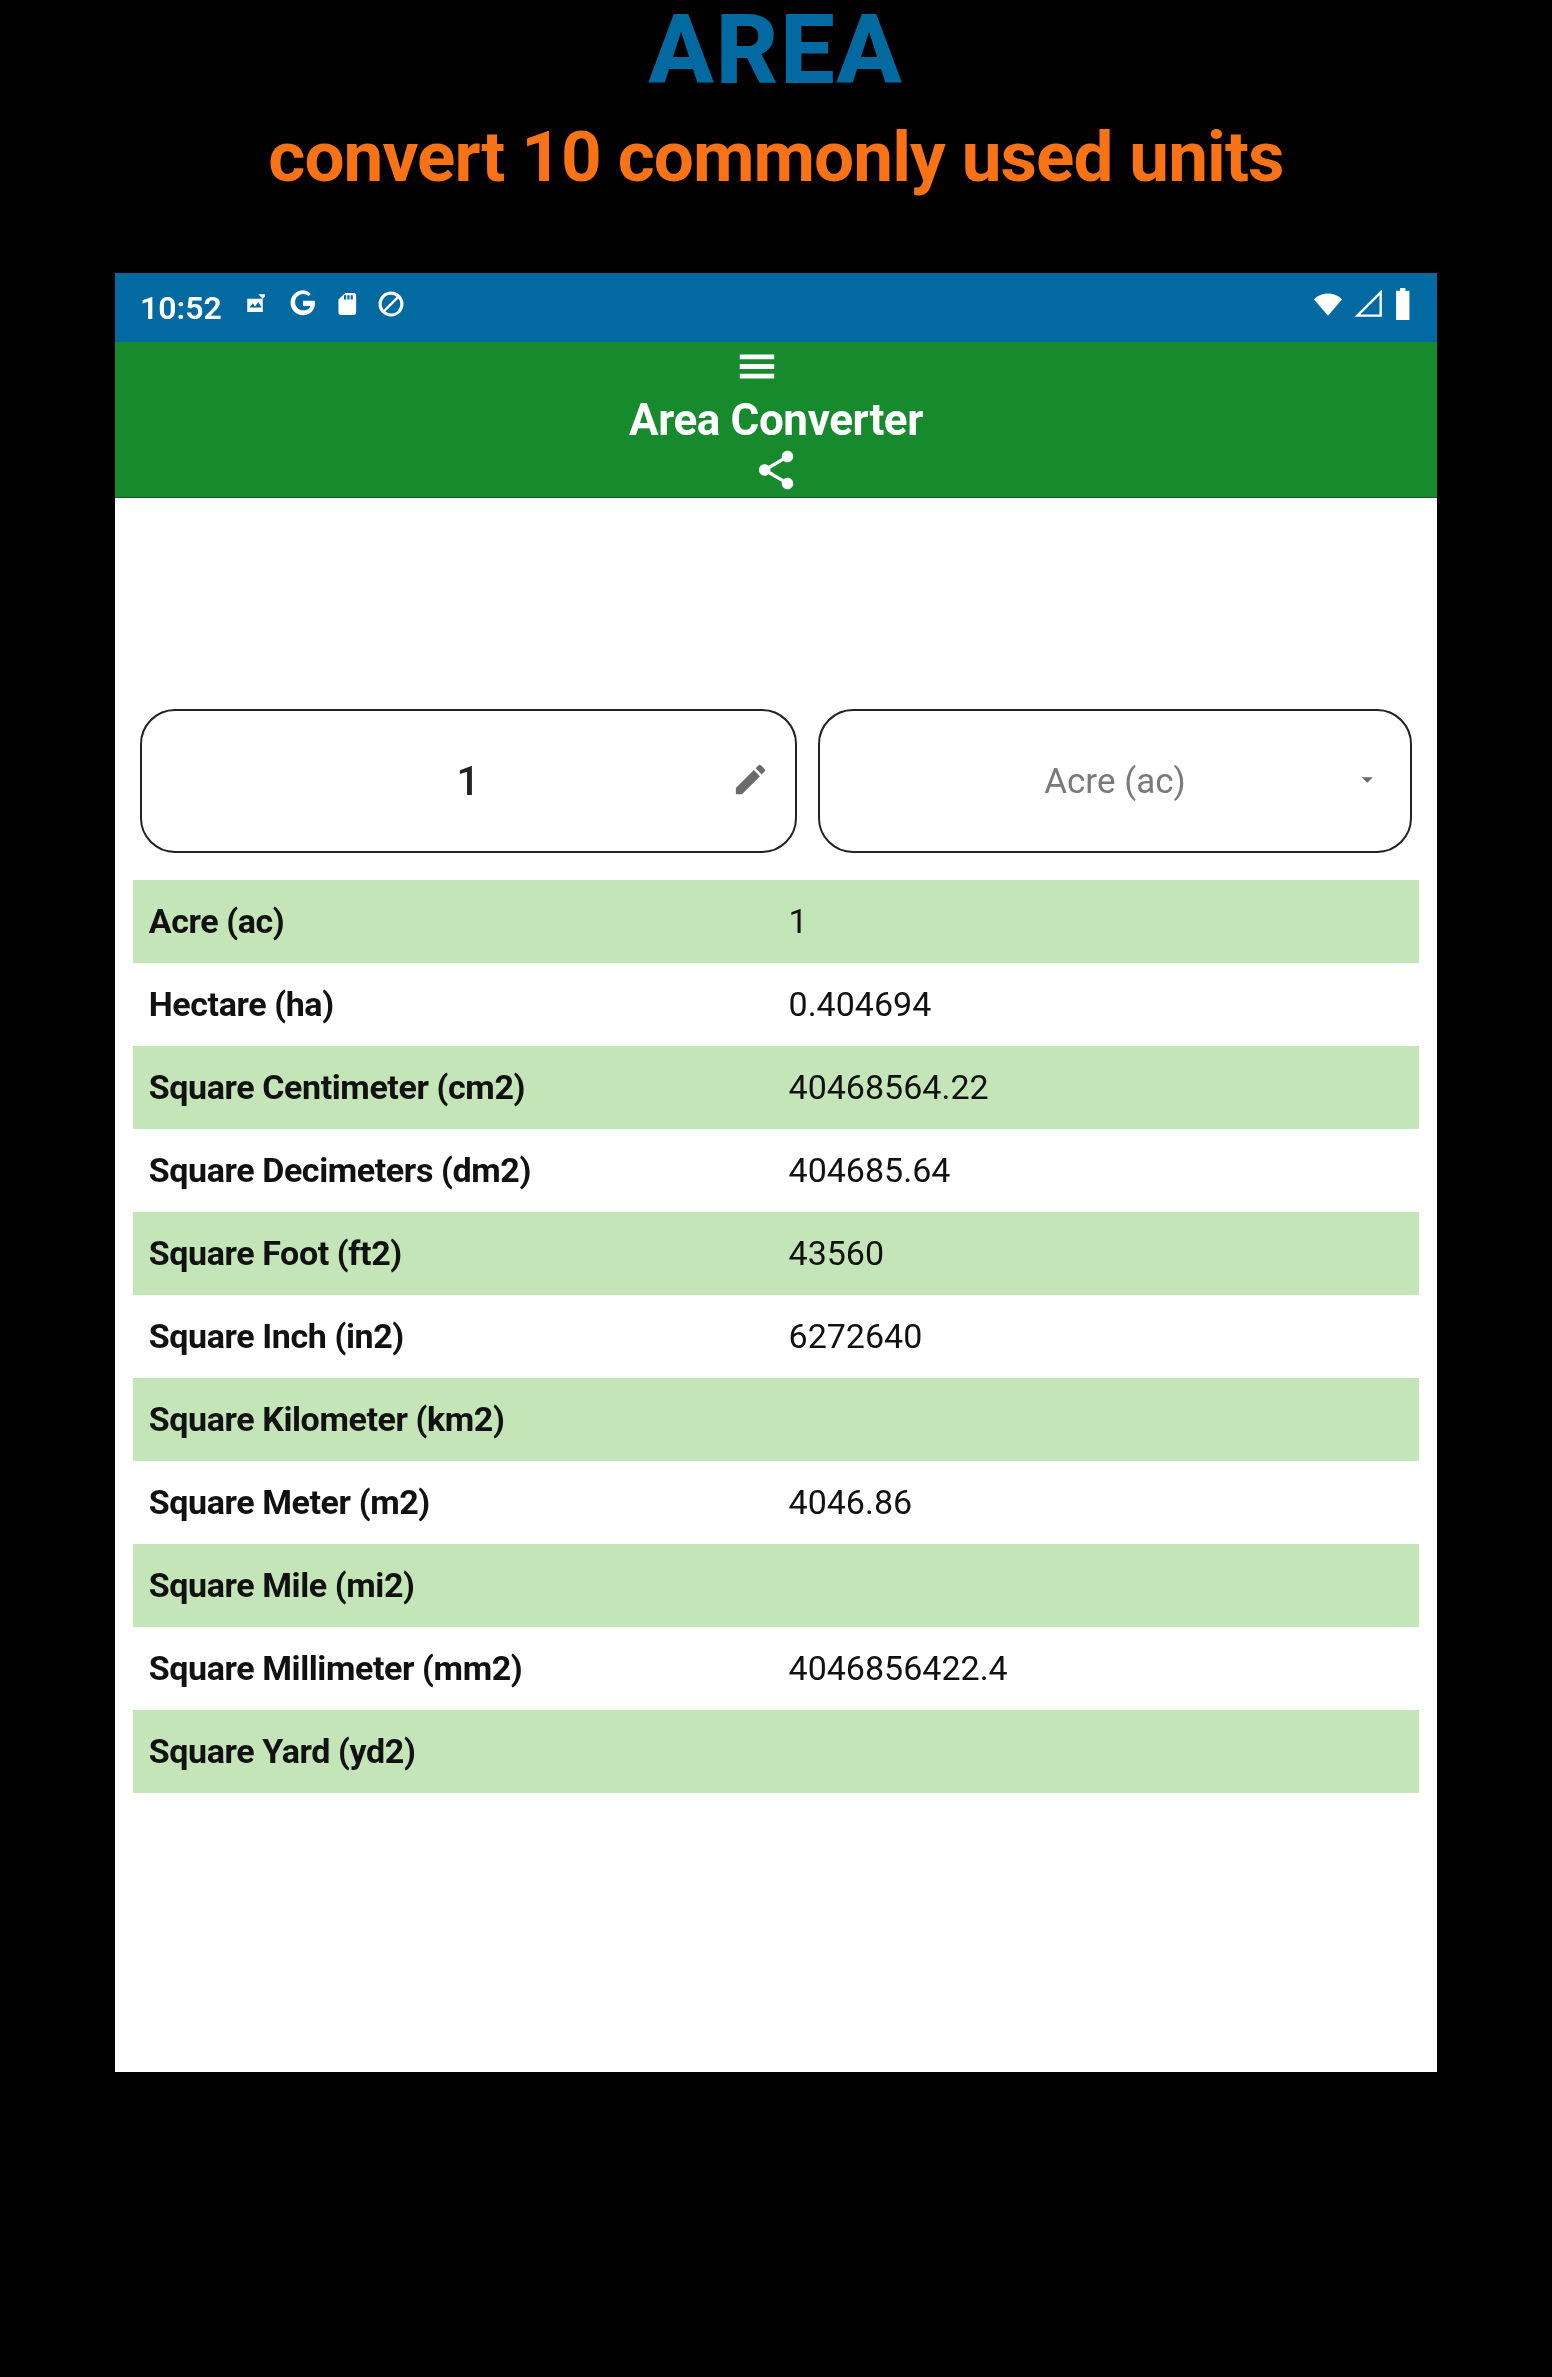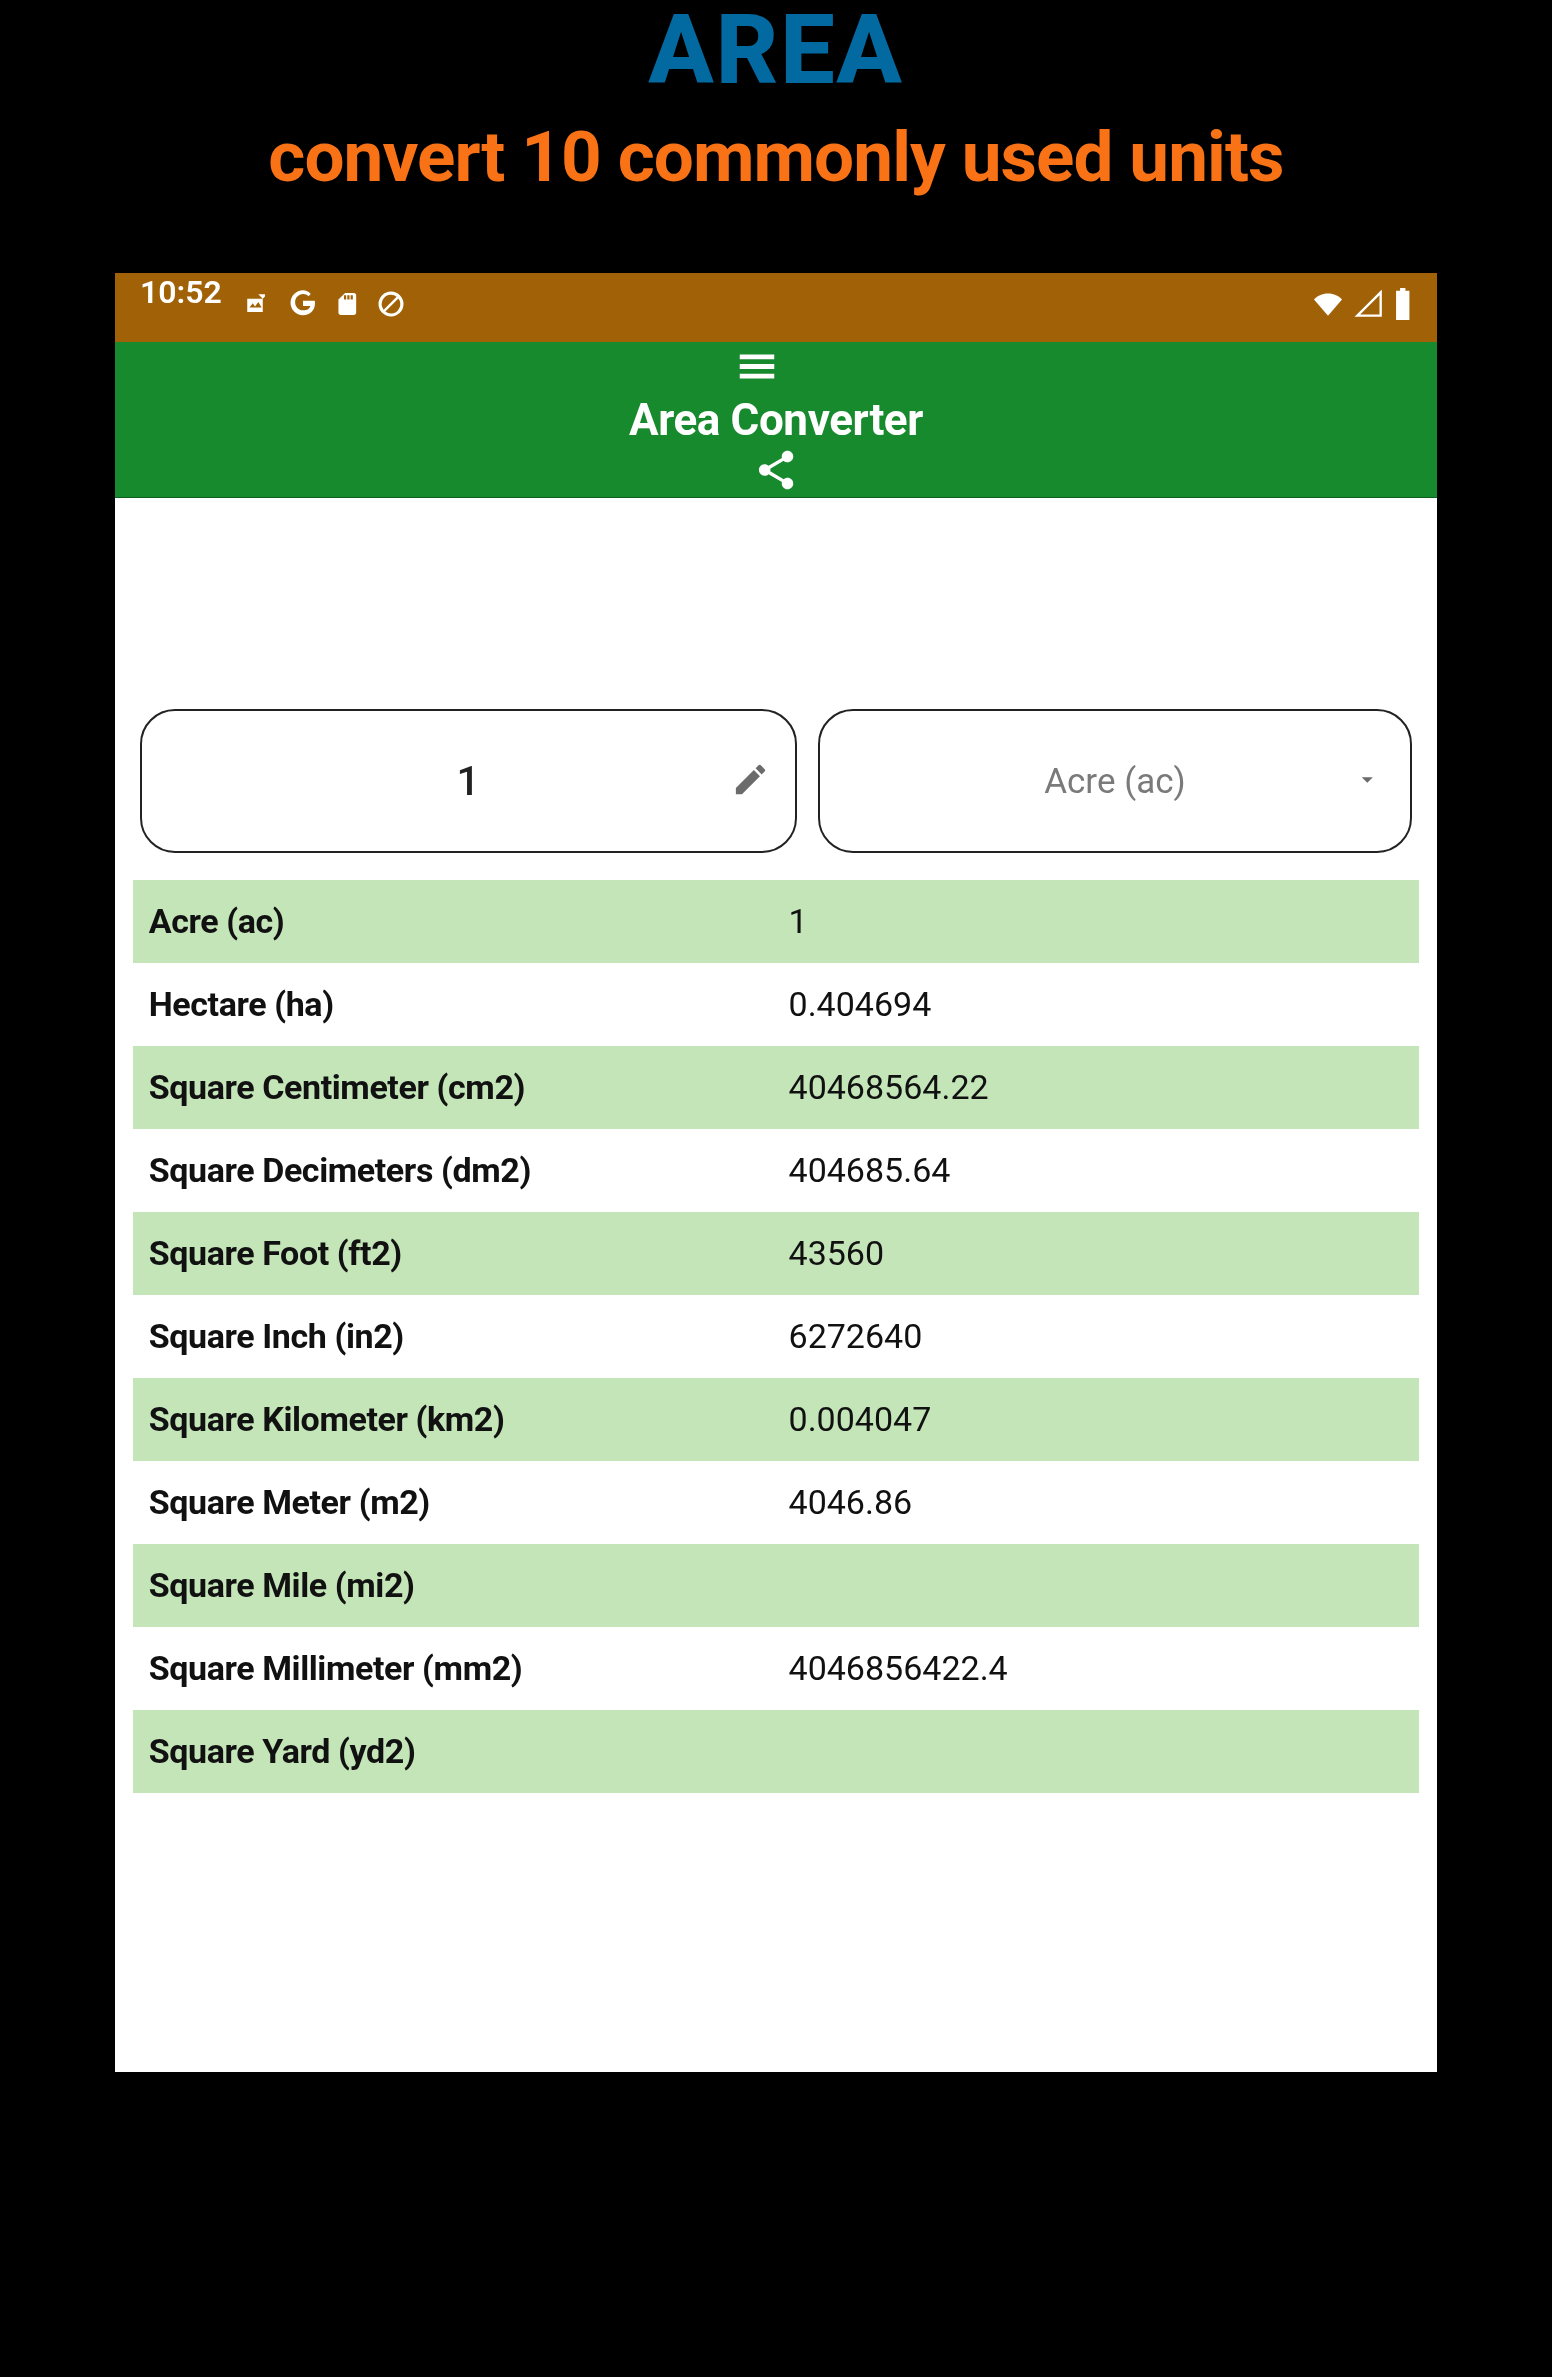--- a/index.html
+++ b/index.html
@@ -33,23 +33,24 @@
     left: 115px;
     top: 273px;
     width: 1322px;
     height: 1799px;
     background: #fff;
     display: flex;
     flex-direction: column;
   }
   .statusbar {
     height: 69px;
-    background: #a16207;
+    background: #0369a1;
     color: #fff;
     display: flex;
+    align-items: center;
     padding: 0 25px;
     font-size: 30px;
     font-weight: 500;
   }
   .statusbar .clock { margin-right: 16px; font-weight: 600; font-size: 32px;}
   .statusbar .left-icons { display: flex; gap: 16px; align-items: center; }
   .statusbar .spacer { flex: 1; }
   .statusbar .right-icons { display: flex; gap: 8.9px; align-items: center; }
   .statusbar svg { fill: #fff; }
   .appbar {
@@ -259,21 +260,20 @@
       <div class="result-row alt">
         <span class="unit">Square Foot (ft2)</span>
         <span class="val">43560</span>
       </div>
       <div class="result-row">
         <span class="unit">Square Inch (in2)</span>
         <span class="val">6272640</span>
       </div>
       <div class="result-row alt">
         <span class="unit">Square Kilometer (km2)</span>
-        <span class="val">0.004047</span>
       </div>
       <div class="result-row">
         <span class="unit">Square Meter (m2)</span>
         <span class="val">4046.86</span>
       </div>
       <div class="result-row alt">
         <span class="unit">Square Mile (mi2)</span>
       </div>
       <div class="result-row">
         <span class="unit">Square Millimeter (mm2)</span>

